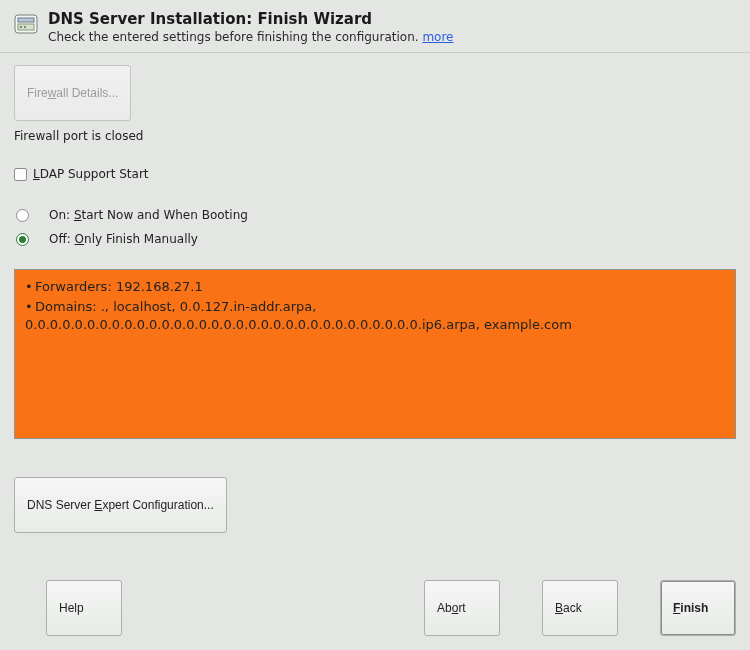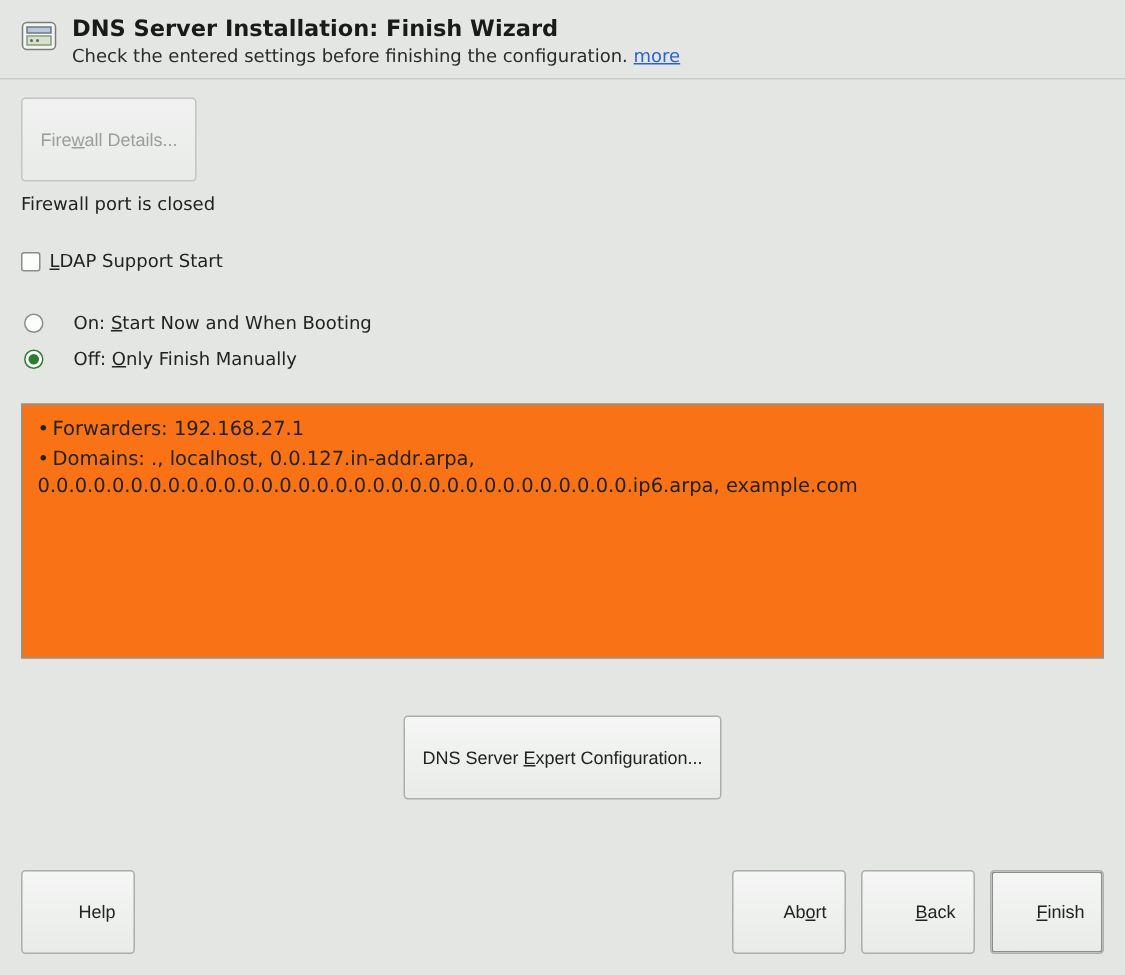--- a/index.html
+++ b/index.html
@@ -33,21 +33,21 @@
   .cb {
     width: 13px; height: 13px; border: 1px solid #8a8d8a; background: #fdfdfd;
     border-radius: 2px;
   }
   .btn {
     padding: 20px 12px; border: 1px solid #acafac; border-radius: 3px;
     background: linear-gradient(#f5f6f5, #e8ebe8);
     color: #222; cursor: pointer; font-size: 12px;
   }
   .btn.disabled { color: #9a9d9a; cursor: default; background: linear-gradient(#f0f1f0,#e9ebe9); border-color:#c2c5c2; }
-  .btn.default { box-shadow: inset 0 0 0 1px #8a8d8a; }
+  .btn.default { box-shadow: inset 0 0 0 1px #8a8d8a; font-weight: bold; }
   .section-gap { height: 22px; }
   .status-line { margin-top: 2px; margin-bottom: 2px; }
   .group-label { margin-top: 8px; margin-bottom: 6px; }
   .radio-row { display: flex; align-items: center; gap: 20px; margin: 5px 0 5px 2px; cursor: pointer; }
   .radio-outer {
     width: 13px; height: 13px; border-radius: 50%; border: 1px solid #8a8d8a;
     background: #fdfdfd; display: flex; align-items: center; justify-content: center;
   }
   .radio-outer.sel { border-color: #2e7d32; }
   .radio-inner {
@@ -59,27 +59,27 @@
     background: #f97316;
     height: 170px;
     padding: 6px 10px;
     overflow: auto;
     font-size: 13px;
     color: #222;
     line-height: 1.4;
   }
   .summary-box .item { margin: 2px 0; }
   .bullet { display: inline-block; width: 10px; }
-  .center-btn-row { margin-top: 38px; display: flex; justify-content: center; }
+  .center-btn-row { margin-top: 38px; display: flex; }
   .footer {
     padding: 10px 14px 14px 14px;
     display: flex; align-items: center; justify-content: space-between;
   }
   .footer-right { display: flex; gap: 10px; }
-  .btn.footer-btn { min-width: 76px; text-align: right; }
+  .btn.footer-btn { min-width: 76px; text-align: left; margin-left: 32px; }
   .u { text-decoration: underline; }
 </style>
 </head>
 <body>
 
 <div class="window">
 
   <div class="header">
     <div class="header-icon">
       <svg viewBox="0 0 24 24" width="24" height="24">

